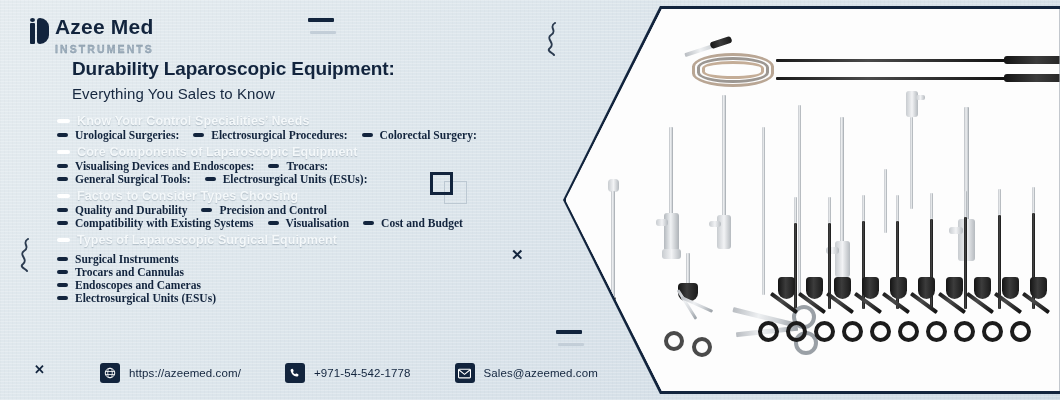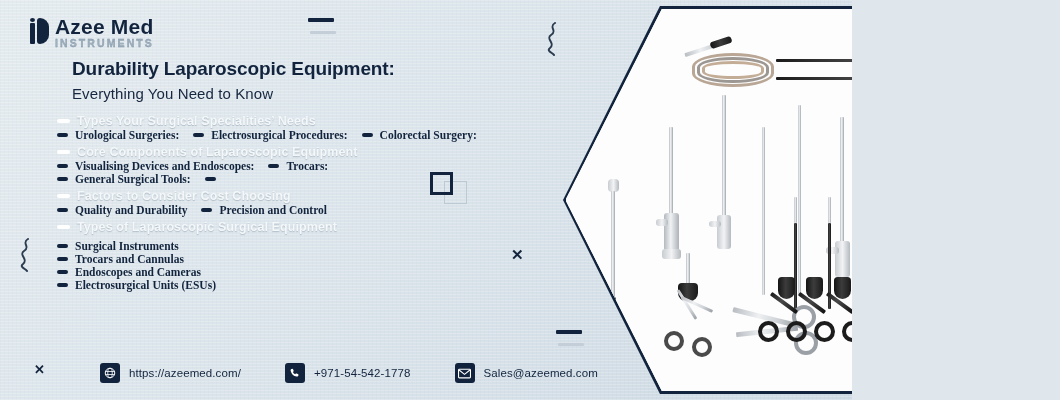--- a/index.html
+++ b/index.html
@@ -6,21 +6,21 @@
   html,body { width:1060px; height:400px; overflow:hidden; }
   body {
     font-family:"Liberation Sans", sans-serif;
     background:#dfe7ec;
     position:relative;
   }
 
   
   .canvas {
     position:absolute; inset:0;
-    width:852px; height:400px;
+    width:1060px; height:400px;
     background:
       linear-gradient(135deg,#e4ebef 0%, #dde6ec 35%, #d6e0e8 70%, #ccd9e3 100%);
     overflow:hidden;
   }
   
   .canvas::before{
     content:""; position:absolute; inset:0;
     background-image:
       repeating-linear-gradient(0deg, rgba(255,255,255,.35) 0 1px, rgba(0,0,0,0) 1px 3px),
       repeating-linear-gradient(90deg, rgba(0,0,0,.025) 0 1px, rgba(0,0,0,0) 1px 4px);
@@ -31,21 +31,21 @@
   .logo { position:absolute; left:30px; top:16px; display:flex; align-items:flex-start; gap:5px; }
   .logo-mark { width:20px; height:26px; position:relative; flex:0 0 auto; margin-top:2px; }
   .logo-mark .bar{ position:absolute; left:0; top:5px; width:5px; height:21px; background:#12243d; border-radius:1px;}
   .logo-mark .dot{ position:absolute; left:0; top:0; width:5px; height:4px; background:#12243d; border-radius:50%;}
   .logo-mark .blob{ position:absolute; left:7px; top:0; width:12px; height:26px; background:#12243d;
                     border-radius:3px 9px 9px 3px;}
   .logo-text{ display:flex; flex-direction:column; line-height:1; }
   .logo-name{ font-size:21px; font-weight:bold; color:#12243d; letter-spacing:.2px; }
   .logo-sub{
     font-size:10.5px; font-weight:bold; letter-spacing:2.1px; color:#9fb0be;
-    margin-top:1px; -webkit-text-stroke:.3px #7d8fa0;
+    margin-top:7px; -webkit-text-stroke:.3px #7d8fa0;
   }
 
   
   .headline { position:absolute; left:72px; top:58px; }
   .h-main { font-size:19px; font-weight:bold; color:#12243d; letter-spacing:-.1px; white-space:nowrap;}
   .h-sub { font-size:15px; color:#16273f; margin-top:5px; letter-spacing:.1px; white-space:nowrap;}
 
   
   .list { position:absolute; left:57px; top:110px; width:470px; }
   .row { display:flex; align-items:center; white-space:nowrap; }
@@ -127,28 +127,28 @@
         <div class="blob"></div>
     </div>
     <div class="logo-text">
       <div class="logo-name">Azee Med</div>
       <div class="logo-sub">INSTRUMENTS</div>
     </div>
   </div>
 
   <div class="headline">
     <div class="h-main">Durability Laparoscopic Equipment:</div>
-    <div class="h-sub">Everything You Need to Know</div>
+    <div class="h-sub">Everything You Sales to Know</div>
   </div>
 
   <div class="list">
 
     <div class="row head">
       <span class="dash"></span>
-      <span class="txt">Types Your Surgical Specialities’ Needs</span>
+      <span class="txt">Know Your Control Specialities’ Needs</span>
     </div>
 
     <div class="row sub">
       <span class="dash"></span>
       <span class="txt">Urological Surgeries:</span>
       <span class="dash mid"></span>
       <span class="txt">Electrosurgical Procedures:</span>
       <span class="dash mid"></span>
       <span class="txt">Colorectal Surgery:</span>
     </div>
@@ -162,34 +162,43 @@
       <span class="dash"></span>
       <span class="txt">Visualising Devices and Endoscopes:</span>
       <span class="dash mid"></span>
       <span class="txt">Trocars:</span>
     </div>
 
     <div class="row sub">
       <span class="dash"></span>
       <span class="txt">General Surgical Tools:</span>
       <span class="dash mid"></span>
+      <span class="txt">Electrosurgical Units (ESUs):</span>
     </div>
 
     <div class="row head">
       <span class="dash"></span>
-      <span class="txt">Factors to Consider Cost Choosing</span>
+      <span class="txt">Factors to Consider Types Choosing</span>
     </div>
 
     <div class="row sub">
       <span class="dash"></span>
       <span class="txt">Quality and Durability</span>
       <span class="dash mid"></span>
       <span class="txt">Precision and Control</span>
     </div>
 
+    <div class="row sub">
+      <span class="dash"></span>
+      <span class="txt">Compatibility with Existing Systems</span>
+      <span class="dash mid"></span>
+      <span class="txt">Visualisation</span>
+      <span class="dash mid"></span>
+      <span class="txt">Cost and Budget</span>
+    </div>
 
     <div class="row head">
       <span class="dash"></span>
       <span class="txt">Types of Laparoscopic Surgical Equipment</span>
     </div>
 
     <div style="height:5px"></div>
 
     <div class="row sub">
       <span class="dash"></span>

